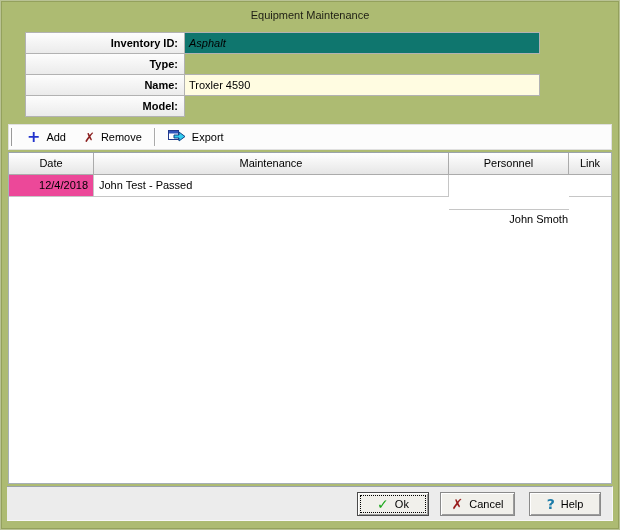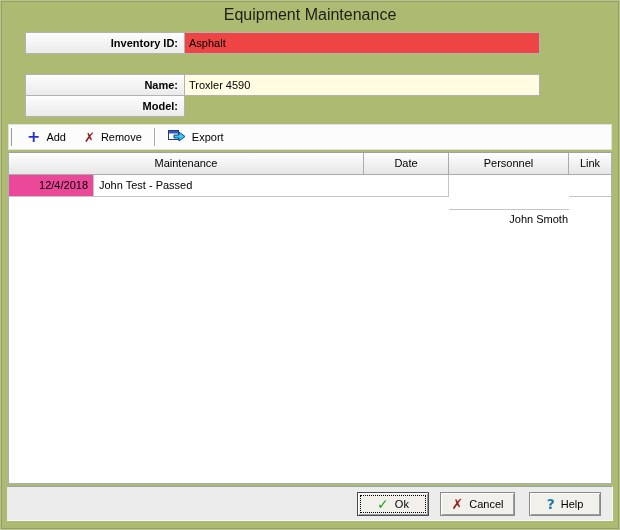--- a/index.html
+++ b/index.html
@@ -11,38 +11,38 @@
   }
   .window {
     position:relative; width:620px; height:530px;
     background:#adbb72;
     box-shadow: inset 0 0 0 1px rgba(255,255,255,0.35), inset 0 0 0 2px rgba(104,116,55,0.35);
     overflow:hidden;
   }
   .titlebar {
     position:absolute; left:0; top:0; right:0; height:29px;
     text-align:center; line-height:30px;
-    font-size:16px; color:#1e1e14;
+    font-size:11px; color:#1e1e14;
   }
   
   .form-area { position:absolute; left:8px; top:32px; width:532px;padding-left:17px; }
   .form-row { display:flex; height:22px; margin-top:-1px; }
   .form-row:first-child { margin-top:0; }
   .flabel {
     width:160px; height:22px;
     background:linear-gradient(#fdfdfd,#ebebeb);
     border:1px solid #b2b2b2;
     font-weight:bold; text-align:right; line-height:20px; padding-right:6px;
   }
   .fvalue {
     flex:1; height:22px;
     border:1px solid #b2b2b2; border-left:none;
     line-height:20px; padding-left:4px;
   }
-  .v-blue { background:#ef4444; }
+  .v-blue { background:#0f766e;font-style:italic; }
   .v-yellow { background:#fffce1; }
   
   .toolbar {
     position:absolute; left:8px; top:124px; width:604px; height:26px;
     background:#fcfcfc; border:1px solid #e0e0e0;
     display:flex; align-items:center;
   }
   .grip {
     width:3px; height:18px; margin:0 4px 0 2px;
     border-left:1px solid #9a9a9a; border-right:1px solid #ffffff;
@@ -116,20 +116,21 @@
   <div class="titlebar">
     <span>Equipment Maintenance</span>
   </div>
 
   <div class="form-area">
     <div class="form-row">
       <div class="flabel">Inventory ID:</div>
       <div class="fvalue v-blue">Asphalt</div>
     </div>
     <div class="form-row">
+      <div class="flabel">Type:</div>
     </div>
     <div class="form-row">
       <div class="flabel">Name:</div>
       <div class="fvalue v-yellow">Troxler 4590</div>
     </div>
     <div class="form-row">
       <div class="flabel">Model:</div>
     </div>
   </div>
 
@@ -151,22 +152,22 @@
           <rect x="1" y="1" width="9" height="2.5" fill="#3355bb"></rect>
           <polygon points="6,5 11,5 11,2 17,6.5 11,11 11,8 6,8" fill="#33ccee" stroke="#114488" stroke-width="1"></polygon>
         </svg>
       </span>
       <span>Export</span>
     </div>
   </div>
 
   <div class="table-area">
     <div class="thead">
+      <div class="th c-date">Date</div>
       <div class="th c-maint">Maintenance</div>
-      <div class="th c-date">Date</div>
       <div class="th c-pers">Personnel</div>
       <div class="th c-link">Link</div>
     </div>
     <div class="trow">
       <div class="td c-date">12/4/2018</div>
       <div class="td c-maint">John Test - Passed</div>
       <div class="td c-pers">John Smoth</div>
       <div class="td c-link"></div>
     </div>
   </div>

